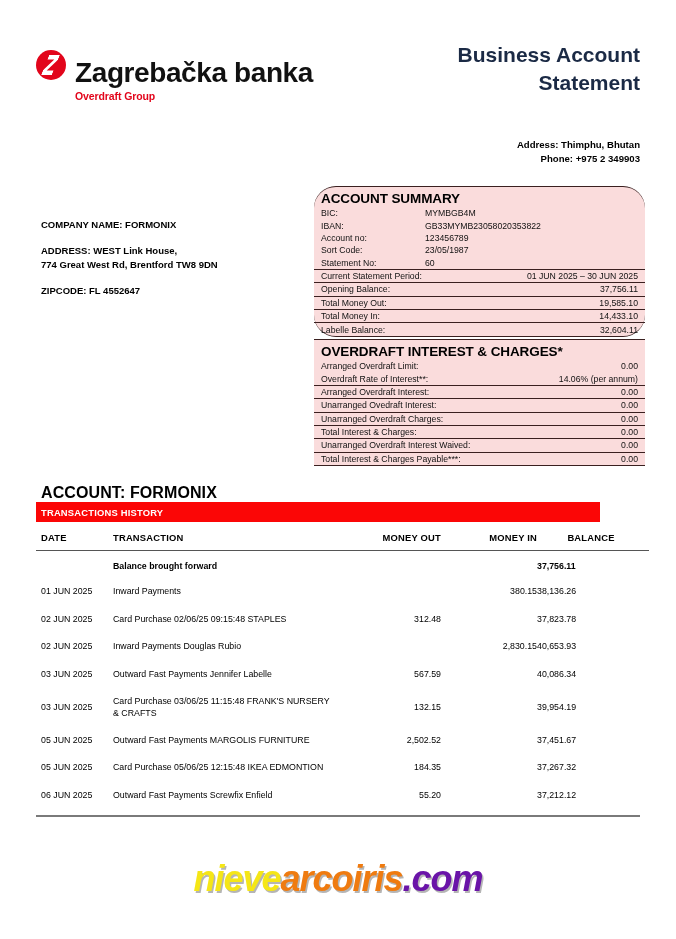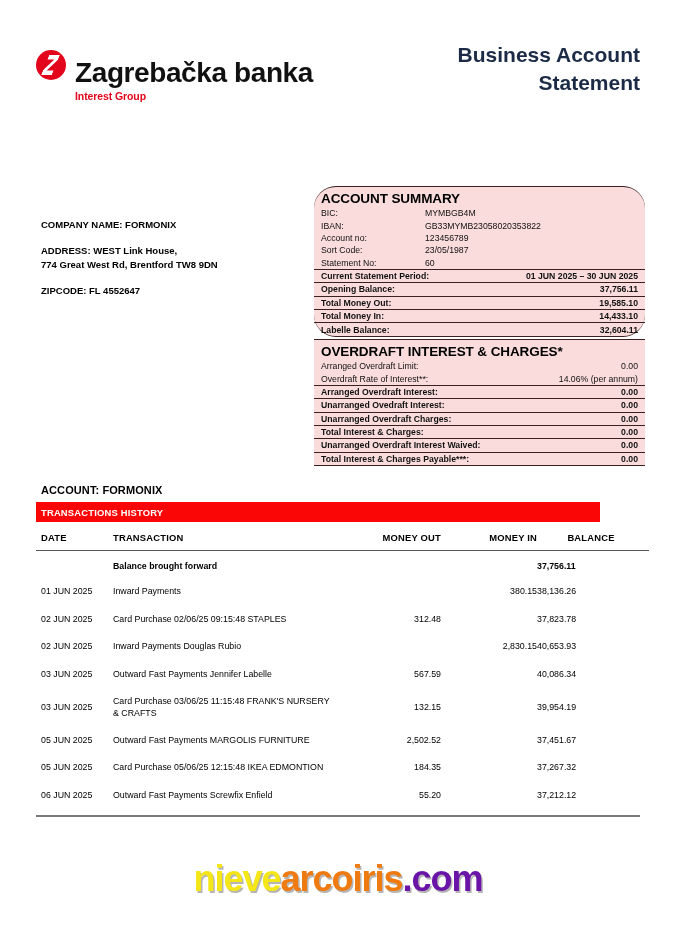--- a/index.html
+++ b/index.html
@@ -141,29 +141,28 @@
     color: #111111;
   }
   .sum-row .lbl { white-space: nowrap; }
   .sum-row .val { white-space: nowrap; text-align: right; padding-left: 20px; }
   .sum-row.plain .val { padding-left: 0; }
   
   .sum-row.kv .lbl { width: 84px; flex: 0 0 84px; }
   .sum-row.kv .val { flex: 1 1 auto; text-align: left; }
   .sum-row.ruled {
     border-top: 1.1px solid #3a2020;
-    font-weight: bold;
   }
 
   
   .acct-line {
     position: absolute;
     left: 41px;
     top: 484px;
-    font-size: 11px;
+    font-size: 16px;
     font-weight: bold;
     letter-spacing: 0.1px;
   }
   .th-bar {
     position: absolute;
     left: 36px;
     top: 502px;
     width: 564px;
     height: 20px;
     background: #fb0606;
@@ -216,48 +215,53 @@
 
   
   .watermark {
     position: absolute;
     left: 0;
     top: 858px;
     width: 676px;
     text-align: center;
     font-size: 36px;
     font-weight: bold;
+    font-style: italic;
     letter-spacing: -1px;
     white-space: nowrap;
   }
   .watermark span {
     text-shadow: 1.5px 1.5px 0 rgba(120,120,120,0.55);
   }
   .wm-1 { color: #f5e617; }
   .wm-2 { color: #ef7b10; }
   .wm-3 { color: #6a14a8; }
 </style>
 </head>
 <body>
 
 <div class="page">
 
   <div class="brand">
     <div class="brand-row">
       <div class="brand-mark"></div>
       <div class="brand-name">Zagrebačka banka</div>
     </div>
-    <div class="brand-sub">Interest Group</div>
+    <div class="brand-sub">Overdraft Group</div>
   </div>
 
   <div class="doc-title">
     <div>Business Account</div>
     <div>Statement</div>
   </div>
 
+  <div class="contact">
+    <div>Address: Thimphu, Bhutan</div>
+    <div>Phone:  +975 2 349903</div>
+  </div>
 
   <div class="company">
     <div class="blk">
       <div>COMPANY NAME: FORMONIX</div>
     </div>
     <div class="blk">
       <div>ADDRESS: WEST Link House,</div>
       <div>774 Great West Rd, Brentford TW8 9DN</div>
     </div>
     <div class="blk">

